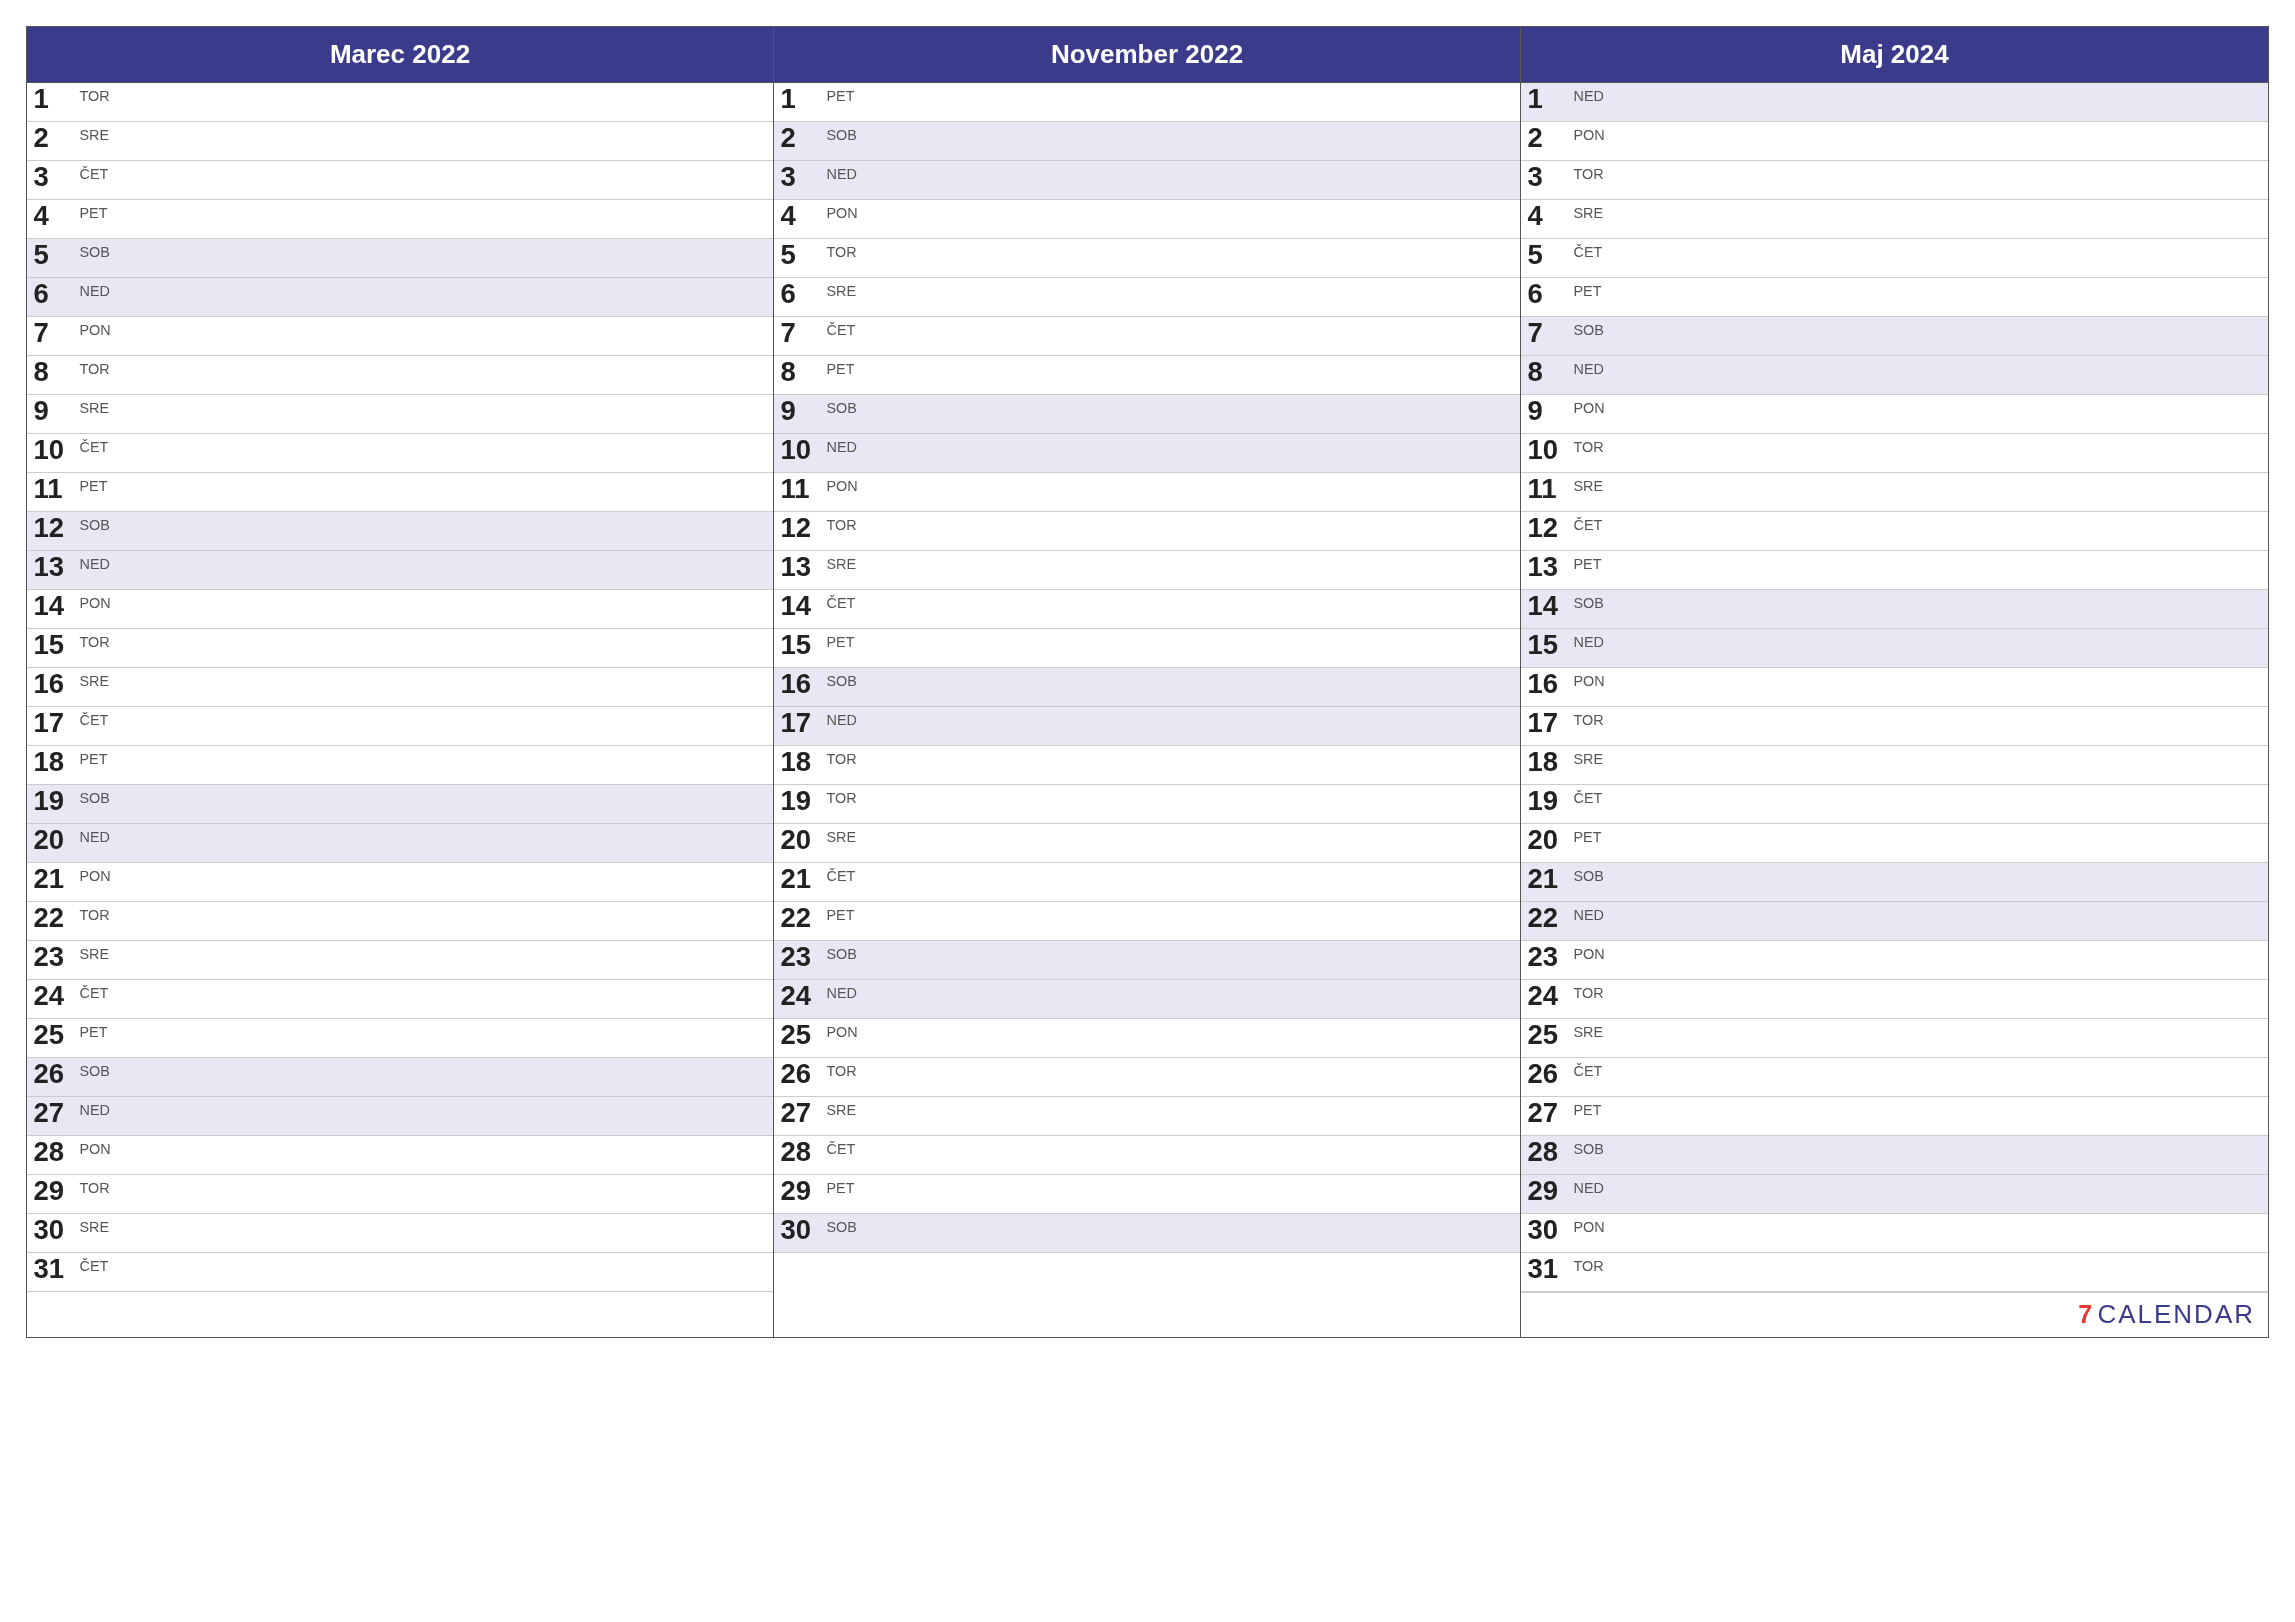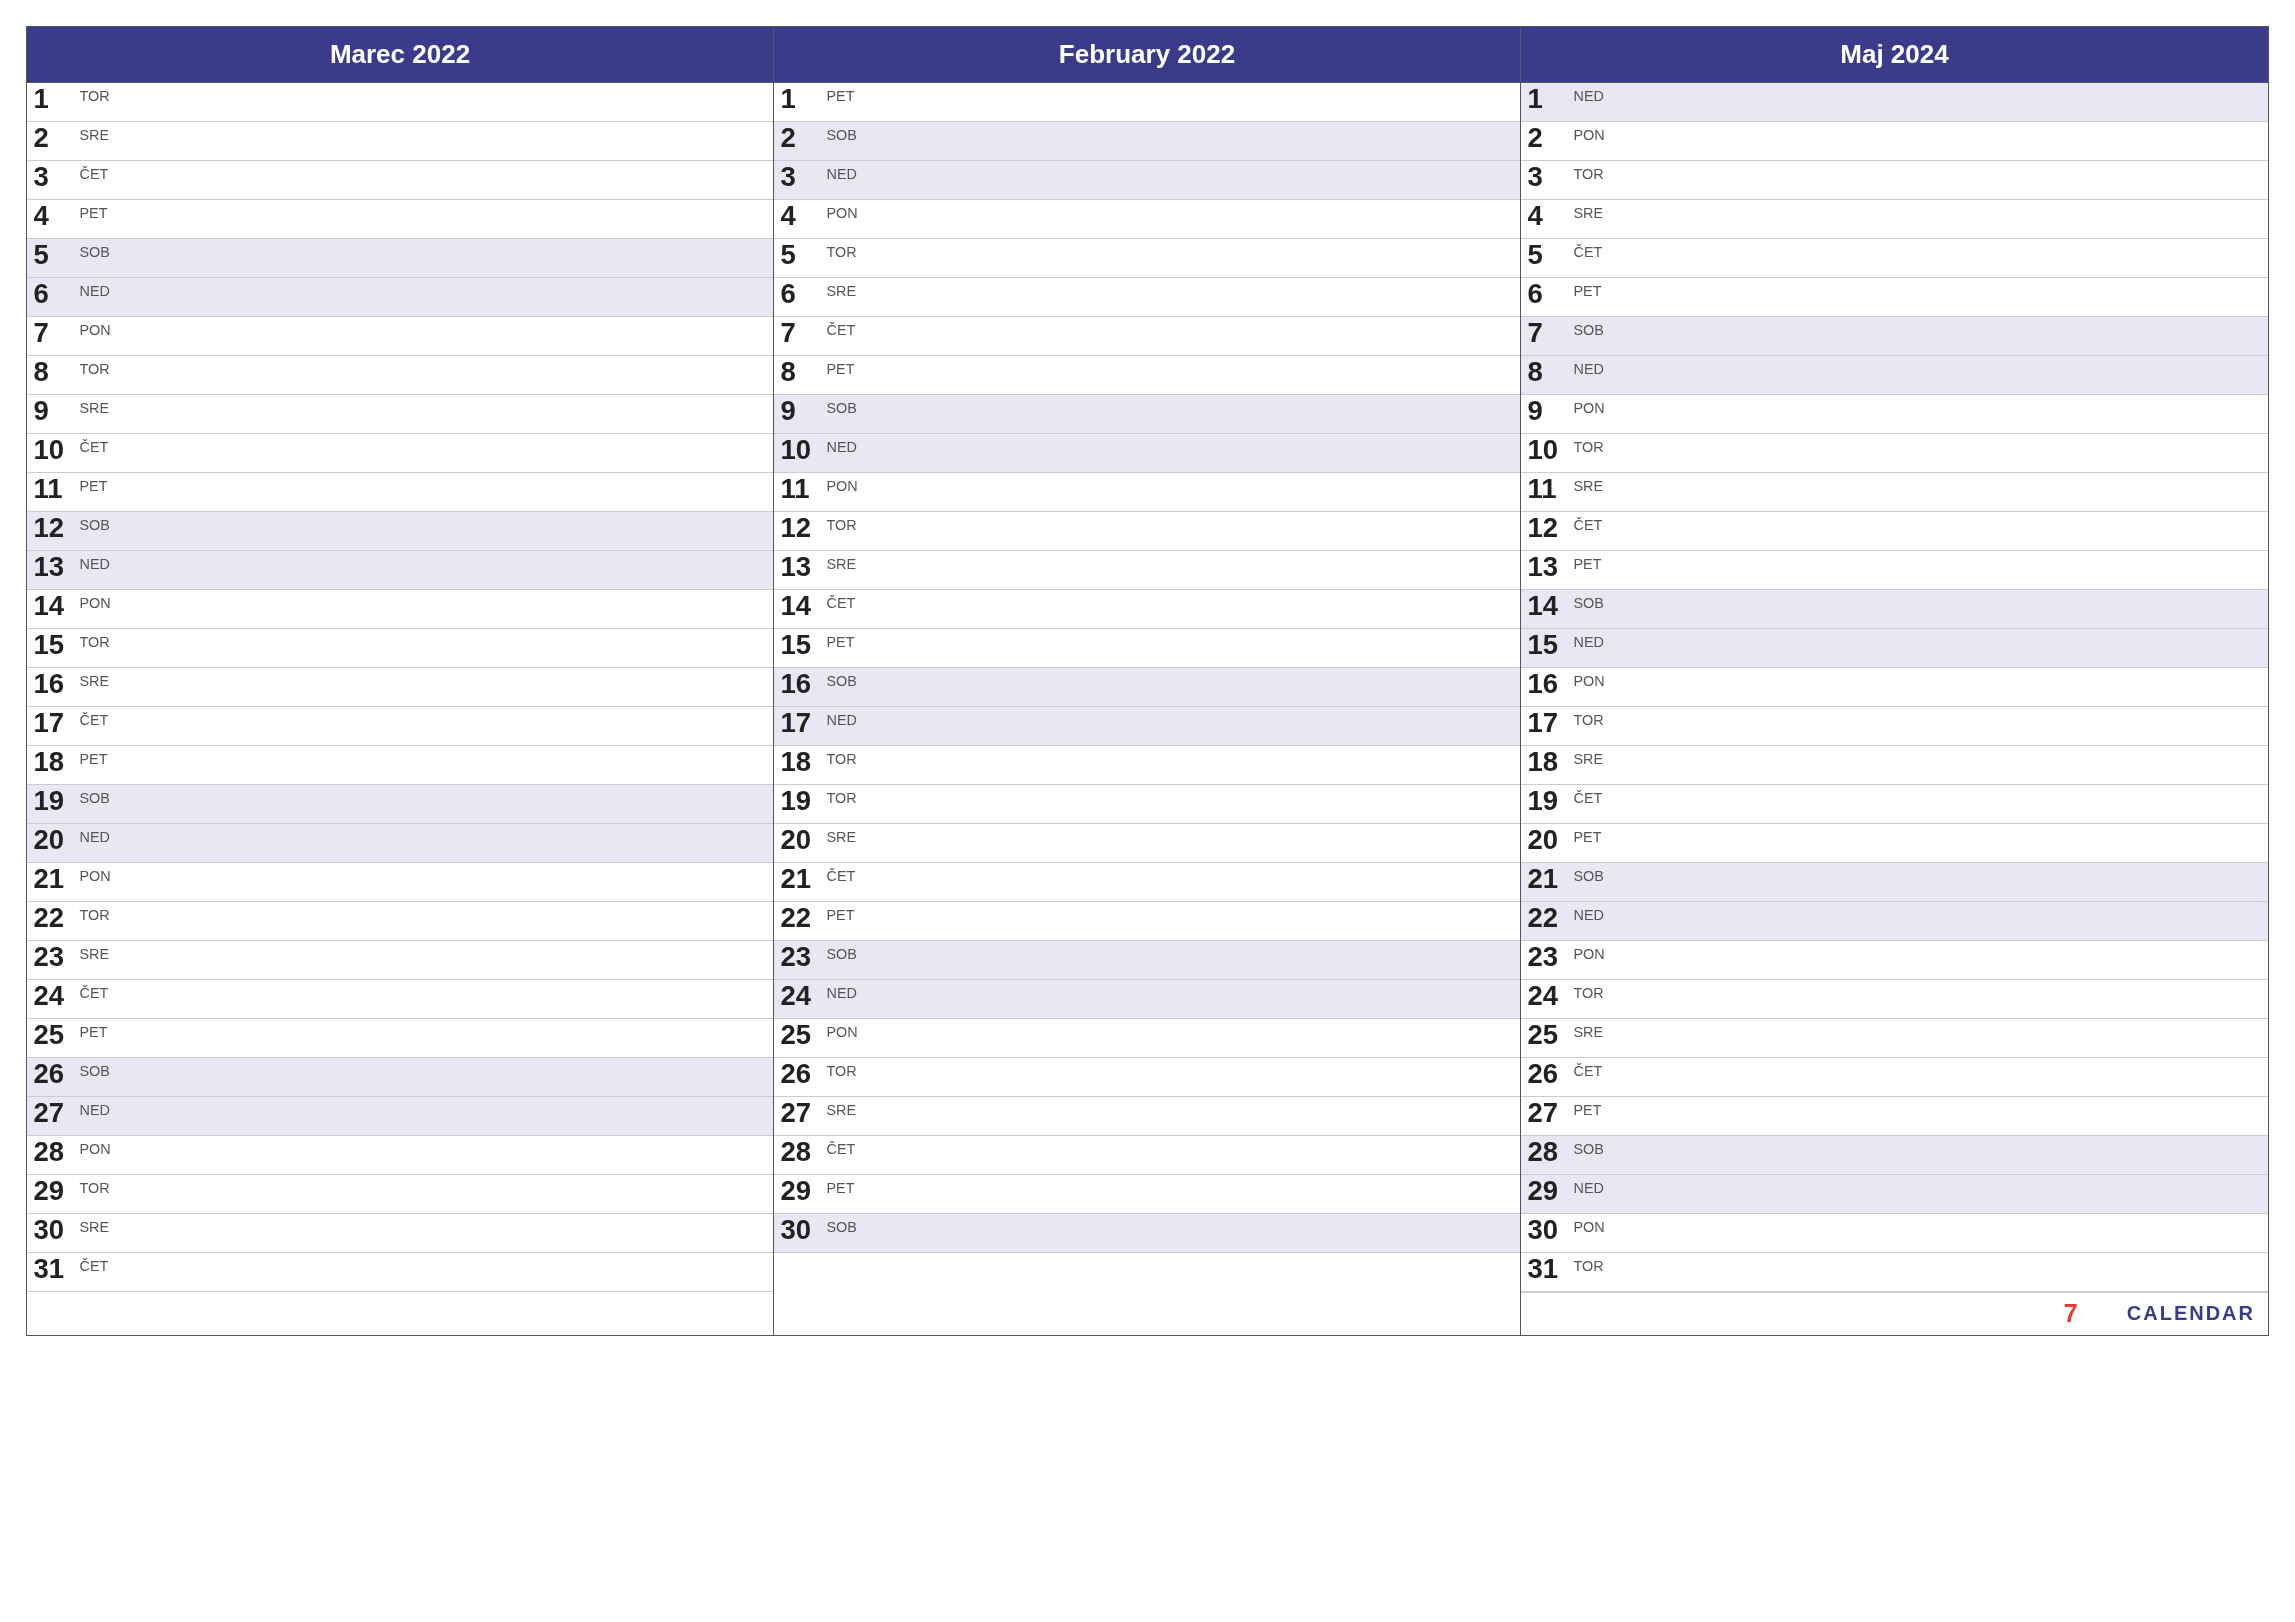--- a/index.html
+++ b/index.html
@@ -73,25 +73,24 @@
       display: flex;
       align-items: center;
       gap: 5.2px;
     }
     .logo-seven {
       font-size: 25px;
       font-weight: bold;
       color: #e53935;
     }
     .logo-text {
-      font-size: 20px;
-      font-weight: bold;
+      font-size: 26px;
+      font-weight: normal;
       color: #3b3b8c;
       letter-spacing: 2px;
-      margin-left: 44px;
     }
   </style>
 </head>
 <body>
 
 <div class="calendar-grid">
 <div class="month-col">
       <div class="month-header">Marec 2022</div>
       <div class="day-row weekday">
         <div class="day-number">1</div>
@@ -274,21 +273,21 @@
         </div>
       </div>
       <div class="day-row weekday">
         <div class="day-number">31</div>
         <div class="day-info">
           <div class="day-name">ČET</div>
         </div>
       </div>
     </div>
     <div class="month-col">
-      <div class="month-header">February 2022</div>
+      <div class="month-header">November 2022</div>
       <div class="day-row weekday">
         <div class="day-number">1</div>
         <div class="day-info">
           <div class="day-name">PET</div>
         </div>
       </div>
       <div class="day-row weekend">
         <div class="day-number">2</div>
         <div class="day-info">
           <div class="day-name">SOB</div>

